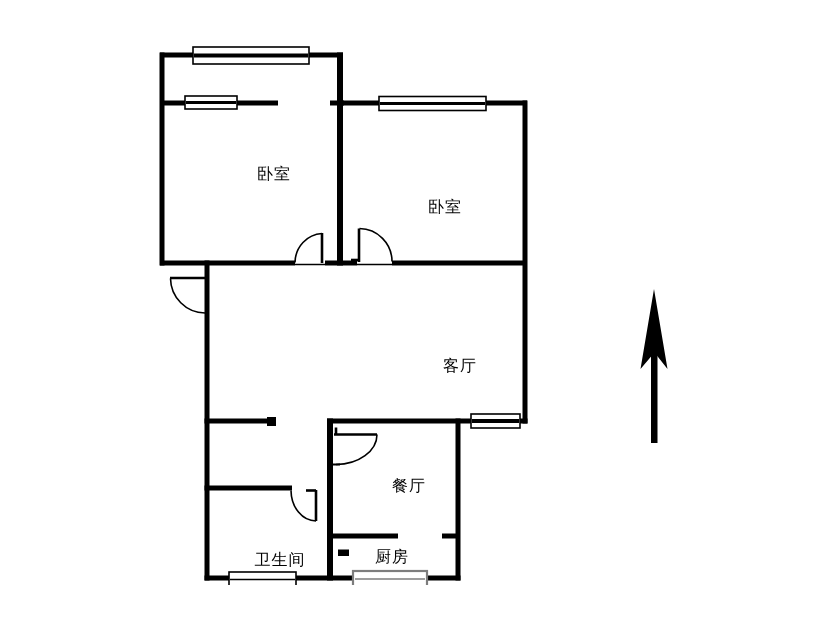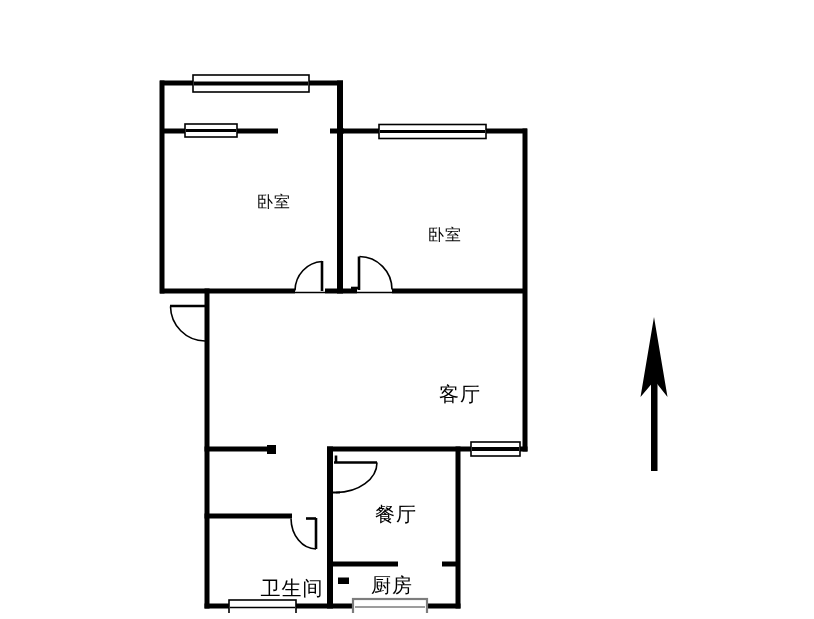--- a/index.html
+++ b/index.html
@@ -2,33 +2,32 @@
 <html><head>
 <meta charset="utf-8">
 <style>
   html,body{margin:0;padding:0;background:#ffffff;}
   .plan-wrap{
     position:relative;
     width:814px;height:585px;
     background:#ffffff;
     font-family:"Liberation Sans", sans-serif;
     overflow:hidden;
-    margin-top:28px;
   }
   .plan-svg{position:absolute;left:0;top:0;}
   .room-label{
     position:absolute;
     transform:translate(-50%,-50%);
     font-size:16px;
     letter-spacing:1px;
     color:#000;
     white-space:nowrap;
     user-select:none;
   }
-  .room-label.small{font-size:20px;}
+  .room-label.small{font-size:16px;}
 </style>
 </head>
 <body>
 
 <div class="plan-wrap">
 
   <svg class="plan-svg" width="814" height="619" viewBox="0 0 814 619">
 
     <g stroke="#000" stroke-width="5" fill="none">
 
@@ -134,19 +133,19 @@
       <rect x="651" y="351" width="6.5" height="92" fill="#000"></rect>
     </g>
   </svg>
 
   <div class="room-label" style="left:274px; top:174px;">卧室</div>
 
   <div class="room-label" style="left:445px; top:207px;">卧室</div>
 
   <div class="room-label small" style="left:460px; top:366px;">客厅</div>
 
-  <div class="room-label small" style="left:396px; top:486px;">餐厅</div>
+  <div class="room-label small" style="left:409px; top:486px;">餐厅</div>
 
-  <div class="room-label small" style="left:292px; top:560px;">卫生间</div>
+  <div class="room-label small" style="left:280px; top:560px;">卫生间</div>
 
   <div class="room-label small" style="left:392px; top:557px;">厨房</div>
 
 </div>
 
 </body></html>

